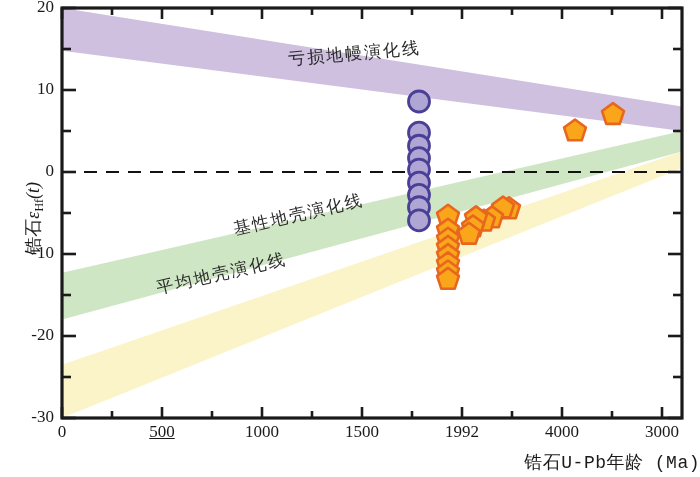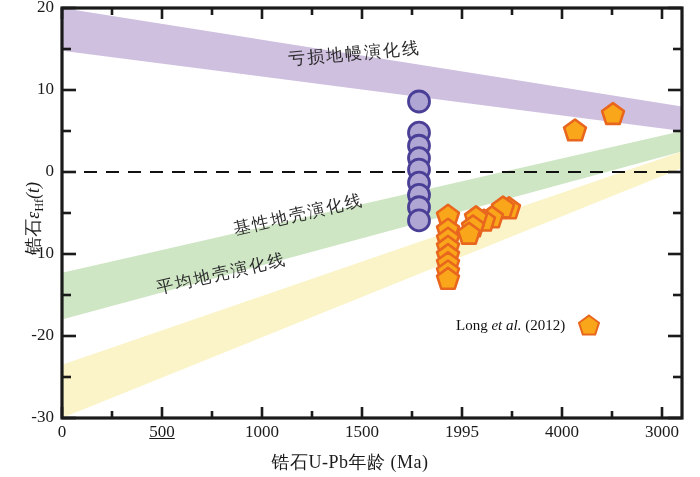--- a/index.html
+++ b/index.html
@@ -9,24 +9,25 @@
     font-family:"Liberation Serif", serif;
     overflow:hidden;
   }
   #stage{position:relative;width:700px;height:477px;}
 
   
   .xlabel{
     position:absolute;
     left:0;right:0;
     top:450px;
-    text-align:center;
+    text-align:right;
     font-size:18px;
     color:#1a1a1a;
     letter-spacing:0.5px;
+    font-family:Liberation Mono, monospace;
   }
 
   .ylabel{
     position:absolute;
     left:-96px;
     top:205px;
     width:260px;
     text-align:center;
     font-size:18px;
     color:#1a1a1a;
@@ -187,21 +188,21 @@
           <line x1="682" y1="8" x2="668" y2="8"></line>
         </g>
     </g>
   </svg>
 
   <div id="xticklabels">
       <div class="tickLabelX" style="left: 32px;">0</div>
       <div class="tickLabelX" style="left: 132px; text-decoration: underline;">500</div>
       <div class="tickLabelX" style="left: 232px;">1000</div>
       <div class="tickLabelX" style="left: 332px;">1500</div>
-      <div class="tickLabelX" style="left: 432px;">1995</div>
+      <div class="tickLabelX" style="left: 432px;">1992</div>
       <div class="tickLabelX" style="left: 532px;">4000</div>
       <div class="tickLabelX" style="left: 632px;">3000</div>
     </div>
   <div id="yticklabels">
       <div class="tickLabelY" style="top: -3px;">20</div>
       <div class="tickLabelY" style="top: 79px; font-family: Liberation Serif, serif;">10</div>
       <div class="tickLabelY" style="top: 161px;">0</div>
       <div class="tickLabelY" style="top: 243px;">-10</div>
       <div class="tickLabelY" style="top: 325px;">-20</div>
       <div class="tickLabelY" style="top: 407px;">-30</div>
@@ -212,25 +213,17 @@
   <div class="ylabel">
     <span>锆石</span><span class="eps">ε</span><span class="sub">Hf</span><span class="tt">(t)</span>
   </div>
 
   <div class="bandtext" id="bandlabel0" style="left:288px;top:42px;transform:rotate(-5deg);">亏损地幔演化线</div>
   <div class="bandtext" id="bandlabel1" style="left:232px;top:203px;transform:rotate(-13deg);">基性地壳演化线</div>
   <div class="bandtext" id="bandlabel2" style="left:155px;top:262px;transform:rotate(-13deg);">平均地壳演化线</div>
 
   <div class="legend">
 
-    <div class="legend-row">
-      <div class="legend-text"><span>Long </span><i>et al.</i><span> (2012)</span></div>
-      <div class="legend-mark">
-        <svg width="24" height="24" viewBox="0 0 24 24">
-          <polygon points="12,2.5 22,9.8 18.2,21.5 5.8,21.5 2,9.8" fill="#f9a61a" stroke="#e8661e" stroke-width="2"></polygon>
-        </svg>
-      </div>
-    </div>
 
 
   </div>
 
 </div>
 
 </body></html>

